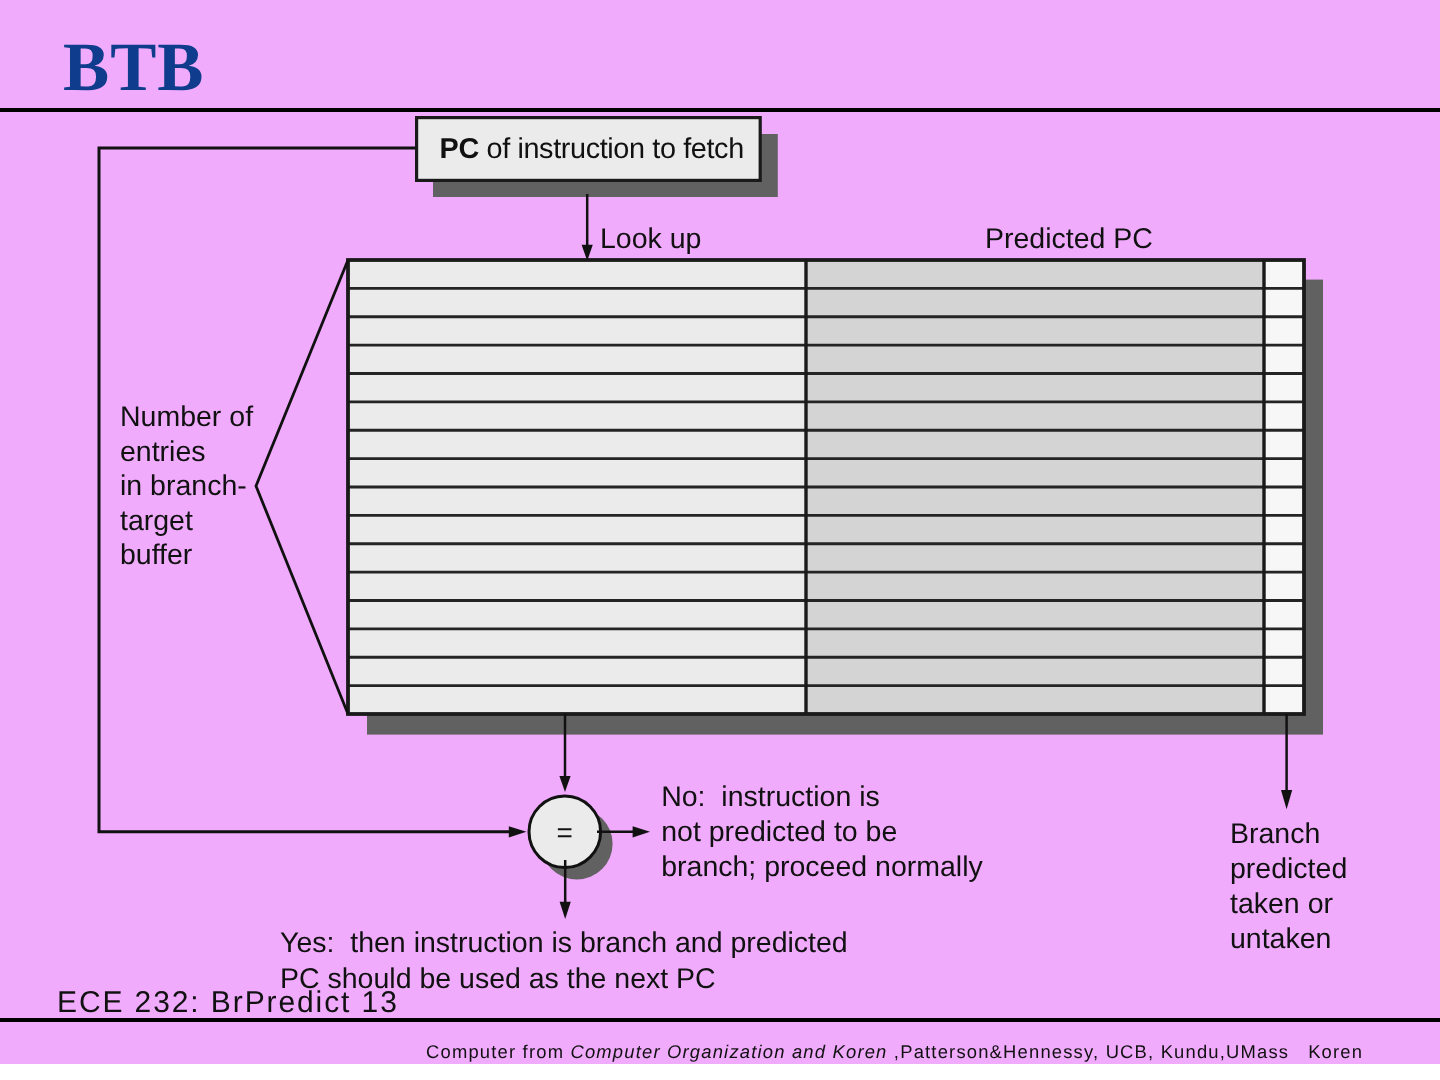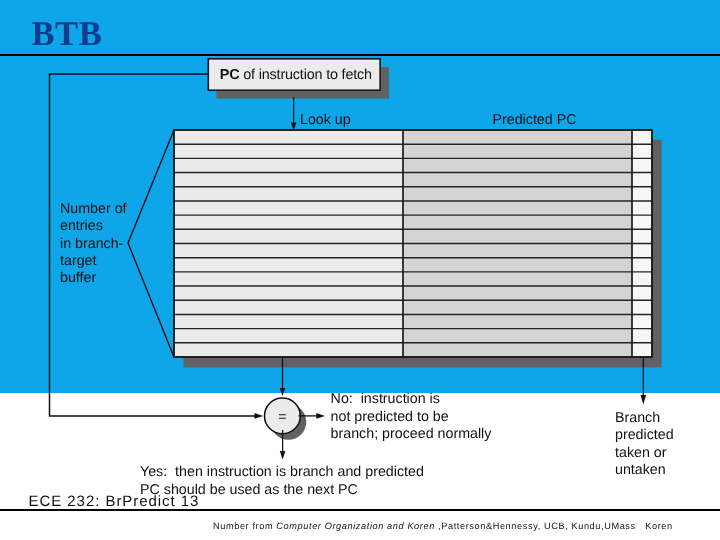--- a/index.html
+++ b/index.html
@@ -1,17 +1,17 @@
 <!DOCTYPE html>
 <html><head>
 <meta charset="utf-8">
 <style>
   html,body{margin:0;padding:0;}
   body{width:720px;height:540px;background:#ffffff;font-family:"Liberation Sans",sans-serif;overflow:hidden;position:relative;-webkit-font-smoothing:antialiased;text-rendering:geometricPrecision;}
-  #slide{position:absolute;left:0;top:0;width:720px;height:393px;background:#0ea5e9;transform:translateZ(0);}
+  #slide{position:absolute;left:0;top:0;width:720px;height:532px;background:#f0abfc;transform:translateZ(0);}
   #title{transform:translateZ(0);position:absolute;left:31.5px;top:16.5px;font-family:"Liberation Serif",serif;font-weight:bold;font-size:34.6px;line-height:35px;color:#0f3c8c;letter-spacing:0.5px;white-space:nowrap;}
   #titlerule{position:absolute;left:0;top:54px;width:720px;height:2.3px;background:#000;}
   #footrule{position:absolute;left:0;top:508.5px;width:720px;height:2.2px;background:#000;}
   #footleft{transform:translateZ(0);position:absolute;left:28.5px;top:493px;font-size:15px;color:#111;letter-spacing:0.95px;white-space:nowrap;}
   #footright{transform:translateZ(0);position:absolute;left:213px;top:520.5px;font-size:9.2px;color:#111;letter-spacing:0.60px;white-space:nowrap;}
   #footright i{font-style:italic;}
   .fig{position:absolute;left:0;top:0;width:720px;height:540px;transform:translateZ(0);}
   #slide,.fig{-webkit-font-smoothing:antialiased;}
   text,#title,#footleft,#footright{text-rendering:geometricPrecision;}
   .lbl{font-family:"Liberation Sans",sans-serif;font-size:14.25px;fill:#111;}
@@ -19,21 +19,21 @@
   .lbl-eq{font-family:"Liberation Sans",sans-serif;font-size:14px;fill:#111;}
 </style>
 </head>
 <body>
 
 <div id="slide">
   <div id="title" style="color: rgb(15, 60, 140);">BTB</div>
   <div id="titlerule"></div>
   <div id="footrule"></div>
   <div id="footleft">ECE 232: BrPredict 13</div>
-  <div id="footright" style="white-space:pre;"><span>Number from </span><i>Computer Organization and Koren</i><span> ,Patterson&amp;Hennessy, UCB, Kundu,UMass   Koren</span></div>
+  <div id="footright" style="white-space:pre;"><span>Computer from </span><i>Computer Organization and Koren</i><span> ,Patterson&amp;Hennessy, UCB, Kundu,UMass   Koren</span></div>
 </div>
 
 <svg class="fig" width="720" height="540" viewBox="0 0 720 540">
   <path d="M 208 74 L 49.5 74 L 49.5 415.9 L 256 415.9" fill="none" stroke="#111" stroke-width="1.5"></path>
   <polygon points="263.2,415.9 254.4,413.1 254.4,418.7" fill="#111"></polygon>
 
   <rect x="183.5" y="139.8" width="478" height="227.5" fill="#616161"></rect>
 
   <g>
     <rect x="174" y="130" width="229" height="227" fill="#ebebeb"></rect>

